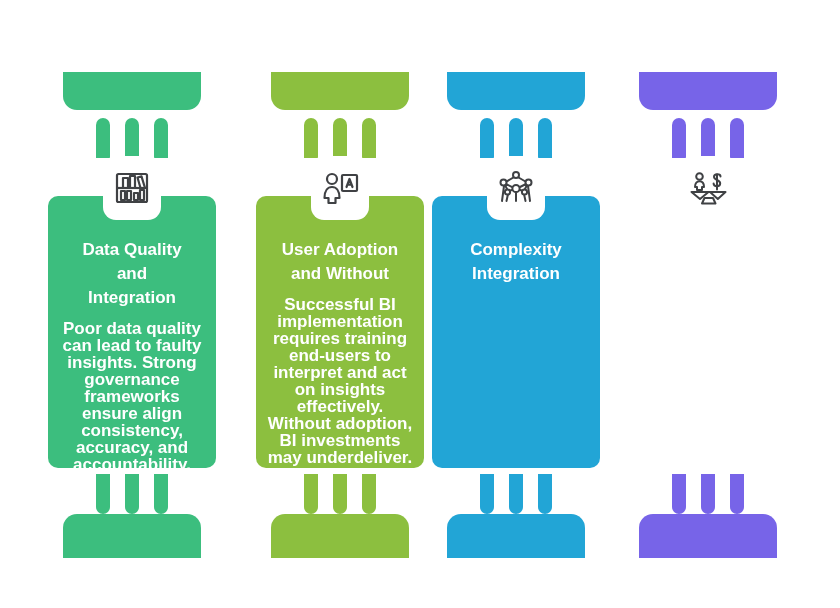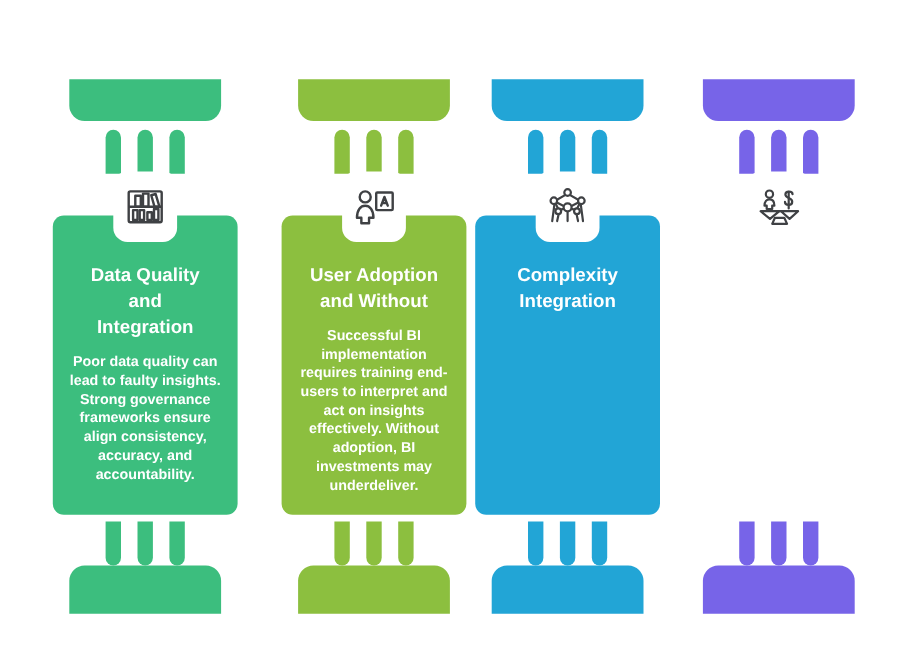--- a/index.html
+++ b/index.html
@@ -73,21 +73,21 @@
   .card-title {
     color: #ffffff;
     font-size: 17px;
     font-weight: bold;
     line-height: 24px;
     margin: 0 0 10px 0;
   }
 
   .card-desc {
     color: #ffffff;
-    font-size: 13px;
+    font-size: 17px;
     font-weight: bold;
     line-height: 17px;
     margin: 0;
   }
 
   
   .icon-badge {
     position: absolute;
     left: 50%;
     transform: translateX(-50%);

